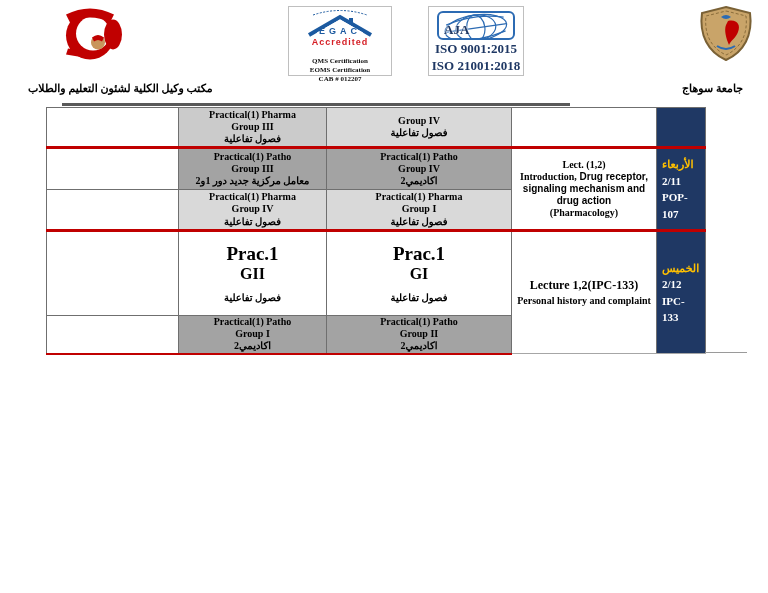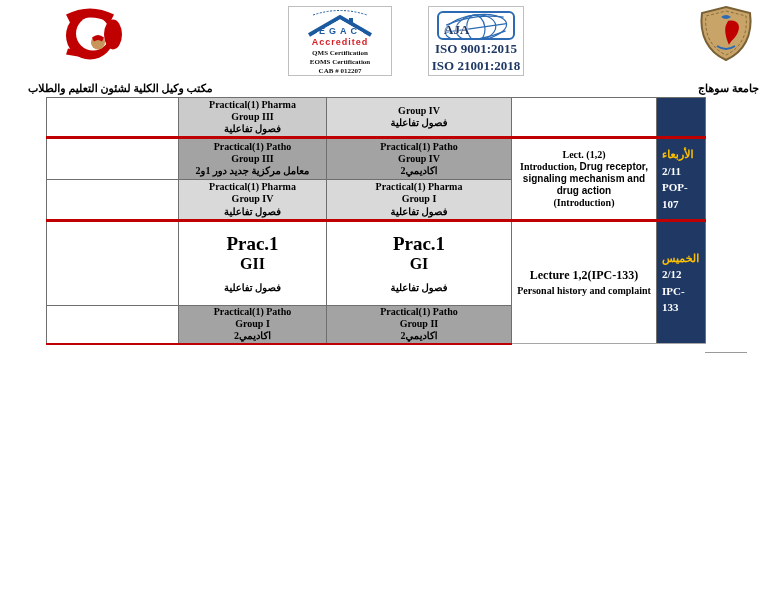--- a/index.html
+++ b/index.html
@@ -11,37 +11,37 @@
   .cert-box{position:absolute;top:6px;height:70px;border:1px solid #bfbfbf;background:#fff;
             display:flex;flex-direction:column;align-items:center;justify-content:flex-start;box-sizing:border-box;}
   .egac-box{left:288px;width:104px;padding-top:2px;}
   .aja-box{left:428px;width:96px;padding-top:4px;}
   .egac-logo-wrap{position:relative;width:70px;height:34px;}
   .egac-brand{position:absolute;left:0;right:0;bottom:7px;text-align:center;
               font-family:"Liberation Sans",sans-serif;font-weight:bold;font-size:9px;
               letter-spacing:4px;color:#1c5aa0;}
   .egac-accredited{font-family:"Liberation Sans",sans-serif;font-weight:bold;font-size:9px;
                    color:#d62027;letter-spacing:1px;margin-top:-6px;}
-  .egac-lines{margin-top:2px;text-align:center;font-weight:bold;font-size:7px;line-height:1.25;color:#111;}
+  .egac-lines{margin-top:10px;text-align:center;font-weight:bold;font-size:7px;line-height:1.25;color:#111;}
   .aja-globe-box{position:relative;width:78px;height:38px;border:2px solid #2c6bb3;border-radius:6px;
                  box-sizing:border-box;background:#fff;overflow:hidden;}
   .aja-brand{position:absolute;left:5px;bottom:0px;font-weight:bold;font-size:13px;color:#1f3864;
              text-shadow:0 0 2px #fff,0 0 2px #fff;}
   .aja-lines{text-align:center;font-weight:bold;font-size:13px;line-height:1.35;color:#1f3864;}
   .logo-univ{position:absolute;left:697px;top:5px;width:58px;height:57px;}
   .hdr-ar{position:absolute;top:82px;font-size:11px;font-weight:bold;white-space:nowrap;}
   .office-text{left:28px;}
-  .univ-text{left:682px;margin-left:16px;}
+  .univ-text{left:682px;}
 
   
   .top-dark-line{position:absolute;left:62px;top:103px;width:508px;height:3px;background:#595959;}
   .bottom-gray-ext{position:absolute;left:705px;top:352px;width:42px;height:1px;background:#9a9a9a;}
 
   
-  table.tt{position:absolute;left:46px;top:97px;border-collapse:collapse;table-layout:fixed;}
+  table.tt{position:absolute;left:46px;top:107px;border-collapse:collapse;table-layout:fixed;}
   table.tt td{border:1px solid #6f6f6f;padding:0;margin:0;vertical-align:middle;text-align:center;
               font-weight:bold;font-size:10px;line-height:1.22;overflow:hidden;}
   td.tcol{border-left:4px solid #c00000;background:#fff;}
   td.gray{background:#d9d9d9;}
   td.grayd{background:#cbcbcb;}
   td.orange{background:#a3a3a3;}
   td.navy{background:#1f3864;}
   td.white{background:#ffffff;}
   .rb3{border-bottom:3px solid #c00000 !important;}
   .rb2{border-bottom:2px solid #c00000 !important;}
@@ -158,21 +158,21 @@
         <span class="ln ar" dir="rtl">معامل مركزية جديد دور 1و2</span>
       </td>
       <td class="orange">
         <span class="ln">Practical(1) Patho</span>
         <span class="ln">Group IV</span>
         <span class="ln ar" dir="rtl">اكاديمي2</span>
       </td>
       <td class="white lect rb3" rowspan="2">
         <span class="ln">Lect. (1,2)</span>
         <span class="ln"><span>Introduction,</span><span class="sans"> Drug receptor, signaling mechanism and drug action</span></span>
-        <span class="ln">(Introduction)</span>
+        <span class="ln">(Pharmacology)</span>
       </td>
       <td class="navy rb3" rowspan="2">
         <div class="dayblock">
           <span class="dayname" dir="rtl">الأربعاء</span>
           <span class="dayline">2/11</span>
           <span class="dayline">POP-</span>
           <span class="dayline">107</span>
         </div>
       </td>
     </tr>

